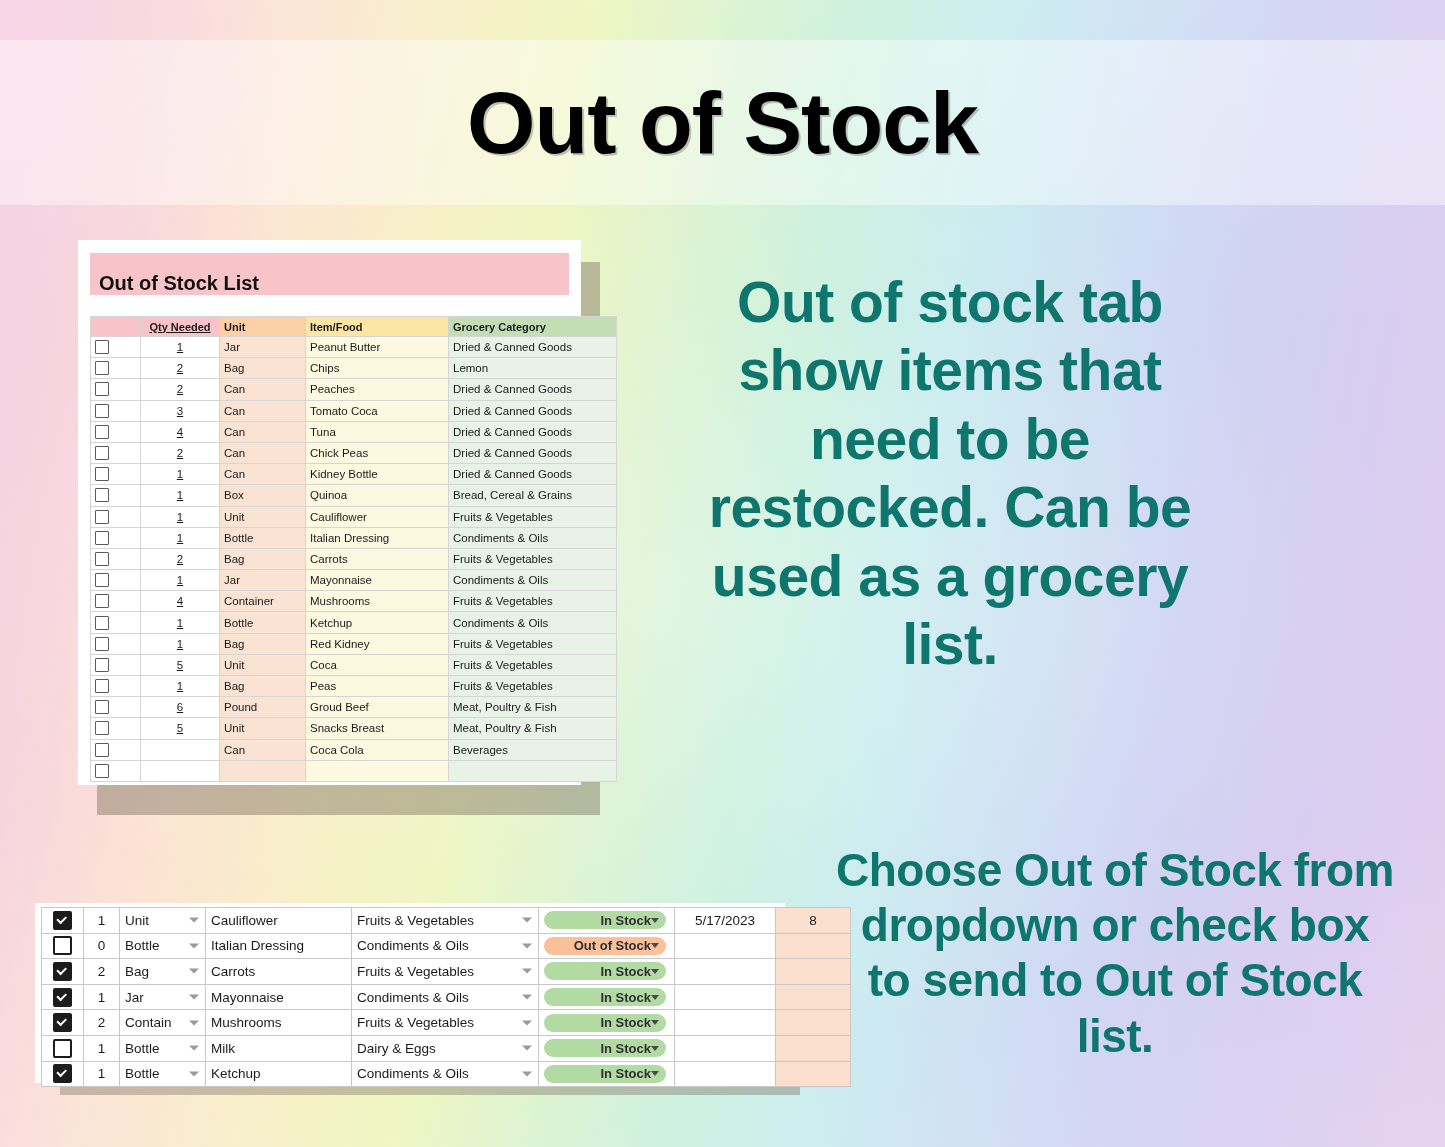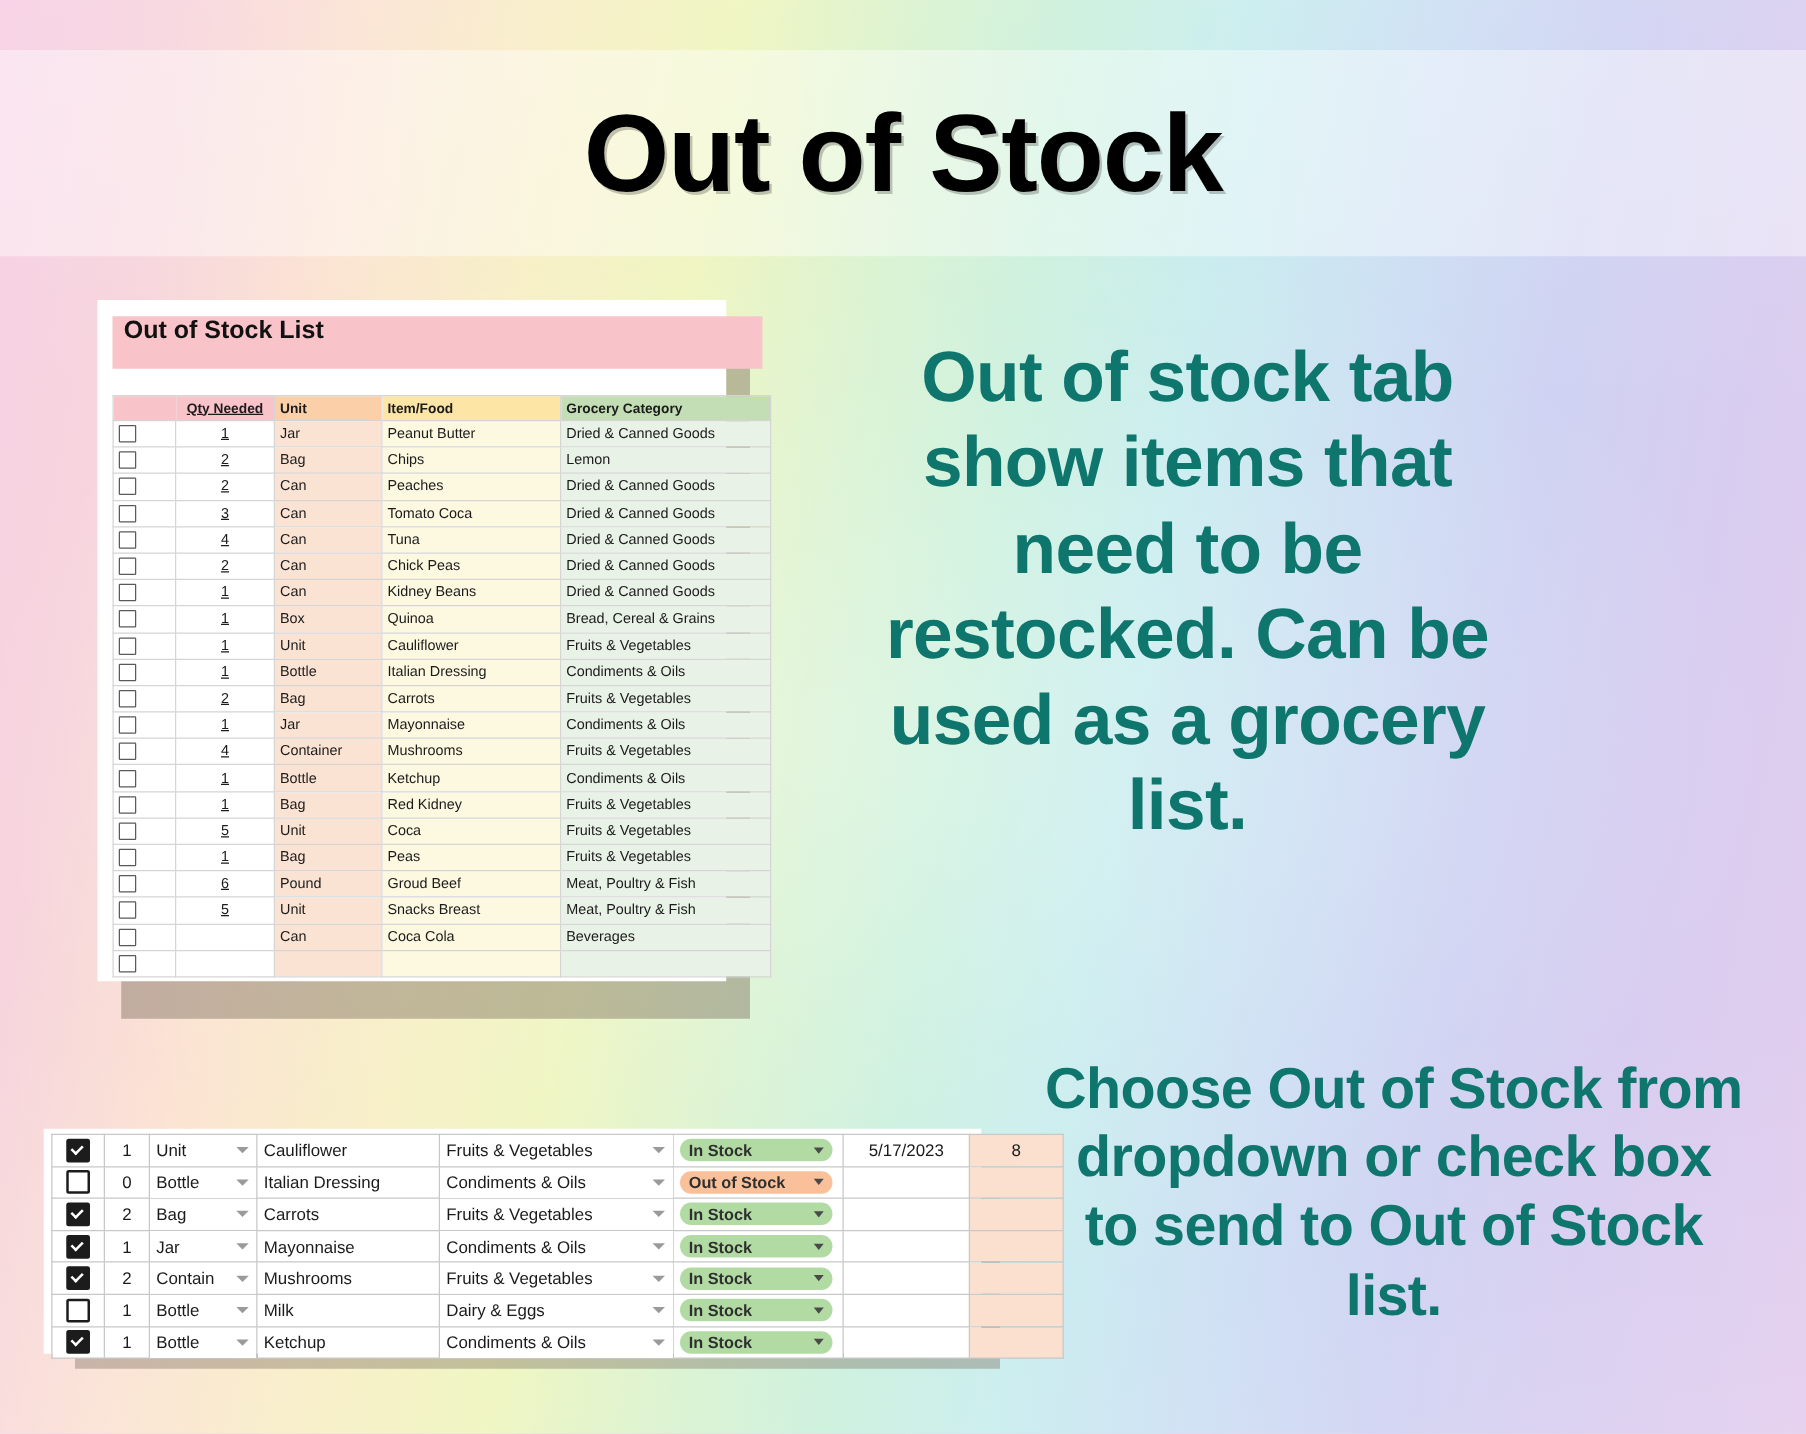--- a/index.html
+++ b/index.html
@@ -34,22 +34,22 @@
   #page-title{position:absolute;left:0;top:40px;width:1445px;height:165px;
     display:flex;align-items:center;justify-content:center;
     font-size:88px;font-weight:bold;color:#000;letter-spacing:-1px;
     text-shadow:2px 2px 0 rgba(0,0,0,0.22);}
 
   
   #main-shadow{position:absolute;left:97px;top:262px;width:503px;height:553px;
     background:rgba(116,102,86,0.42);}
   #main-card{position:absolute;left:78px;top:240px;width:503px;height:545px;
     background:#ffffff;}
-  #list-title{position:absolute;left:90px;top:253px;width:520px;height:42px;
-    background:#f9c3ca;display:flex;align-items:flex-start;}
+  #list-title{position:absolute;left:90px;top:253px;width:479px;height:42px;
+    background:#f9c3ca;display:flex;align-items:flex-end;}
   #list-title span{font-size:20px;font-weight:bold;color:#111;padding-left:9px;}
 
   table.sheet{border-collapse:collapse;table-layout:fixed;}
   #main-table{position:absolute;left:90px;top:316px;width:481px;}
   #main-table td,#main-table th{
     font-size:11.5px;color:#1b1b1b;height:20.2px;padding:0 4px;
     border:1px solid #d5d5d5;overflow:hidden;white-space:nowrap;
     font-weight:normal;text-align:left;}
   #main-table thead th{font-weight:bold;font-size:11px;height:19px;}
   .c-chk{width:41px;}
@@ -83,21 +83,21 @@
   .bc-qty{width:25px;text-align:center;}
   .bc-unit{width:75px;position:relative;}
   .bc-item{width:135px;}
   .bc-cat{width:176px;position:relative;}
   .bc-stat{width:125px;}
   .bc-date{width:90px;text-align:center;}
   .bc-num{width:64px;text-align:center;background:#fbe0d0 !important;}
   .caret{position:absolute;right:6px;top:50%;transform:translateY(-50%);
     width:0;height:0;border-left:5px solid transparent;border-right:5px solid transparent;
     border-top:5px solid #9a9a9a;}
-  .chip{display:inline-flex;align-items:center;justify-content:space-between;
+  .chip{display:inline-flex;align-items:center;justify-content:flex-end;
     width:108px;height:18px;border-radius:9px;padding:0 7px;
     font-size:13px;font-weight:bold;color:#2f2f2f;}
   .chip .cc{width:0;height:0;border-left:4px solid transparent;
     border-right:4px solid transparent;border-top:5px solid #4a4a4a;}
   .chip.instock{background:#b2dba4;}
   .chip.outstock{background:#f9c09a;}
   .cbx{display:inline-block;width:15px;height:15px;border-radius:2px;
     vertical-align:middle;position:relative;}
   .cbx.off{background:#fff;border:2px solid #1c1c1c;}
   .cbx.on{background:#1c1c1c;border:2px solid #1c1c1c;}
@@ -174,21 +174,21 @@
         <td class="c-chk b-chk"><span class="box"></span></td>
         <td class="c-qty b-qty">2</td>
         <td class="c-unit b-unit">Can</td>
         <td class="c-item b-item">Chick Peas</td>
         <td class="c-cat b-cat">Dried &amp; Canned Goods</td>
       </tr>
       <tr>
         <td class="c-chk b-chk"><span class="box"></span></td>
         <td class="c-qty b-qty">1</td>
         <td class="c-unit b-unit">Can</td>
-        <td class="c-item b-item">Kidney Beans</td>
+        <td class="c-item b-item">Kidney Bottle</td>
         <td class="c-cat b-cat">Dried &amp; Canned Goods</td>
       </tr>
       <tr>
         <td class="c-chk b-chk"><span class="box"></span></td>
         <td class="c-qty b-qty">1</td>
         <td class="c-unit b-unit">Box</td>
         <td class="c-item b-item">Quinoa</td>
         <td class="c-cat b-cat">Bread, Cereal &amp; Grains</td>
       </tr>
       <tr>

